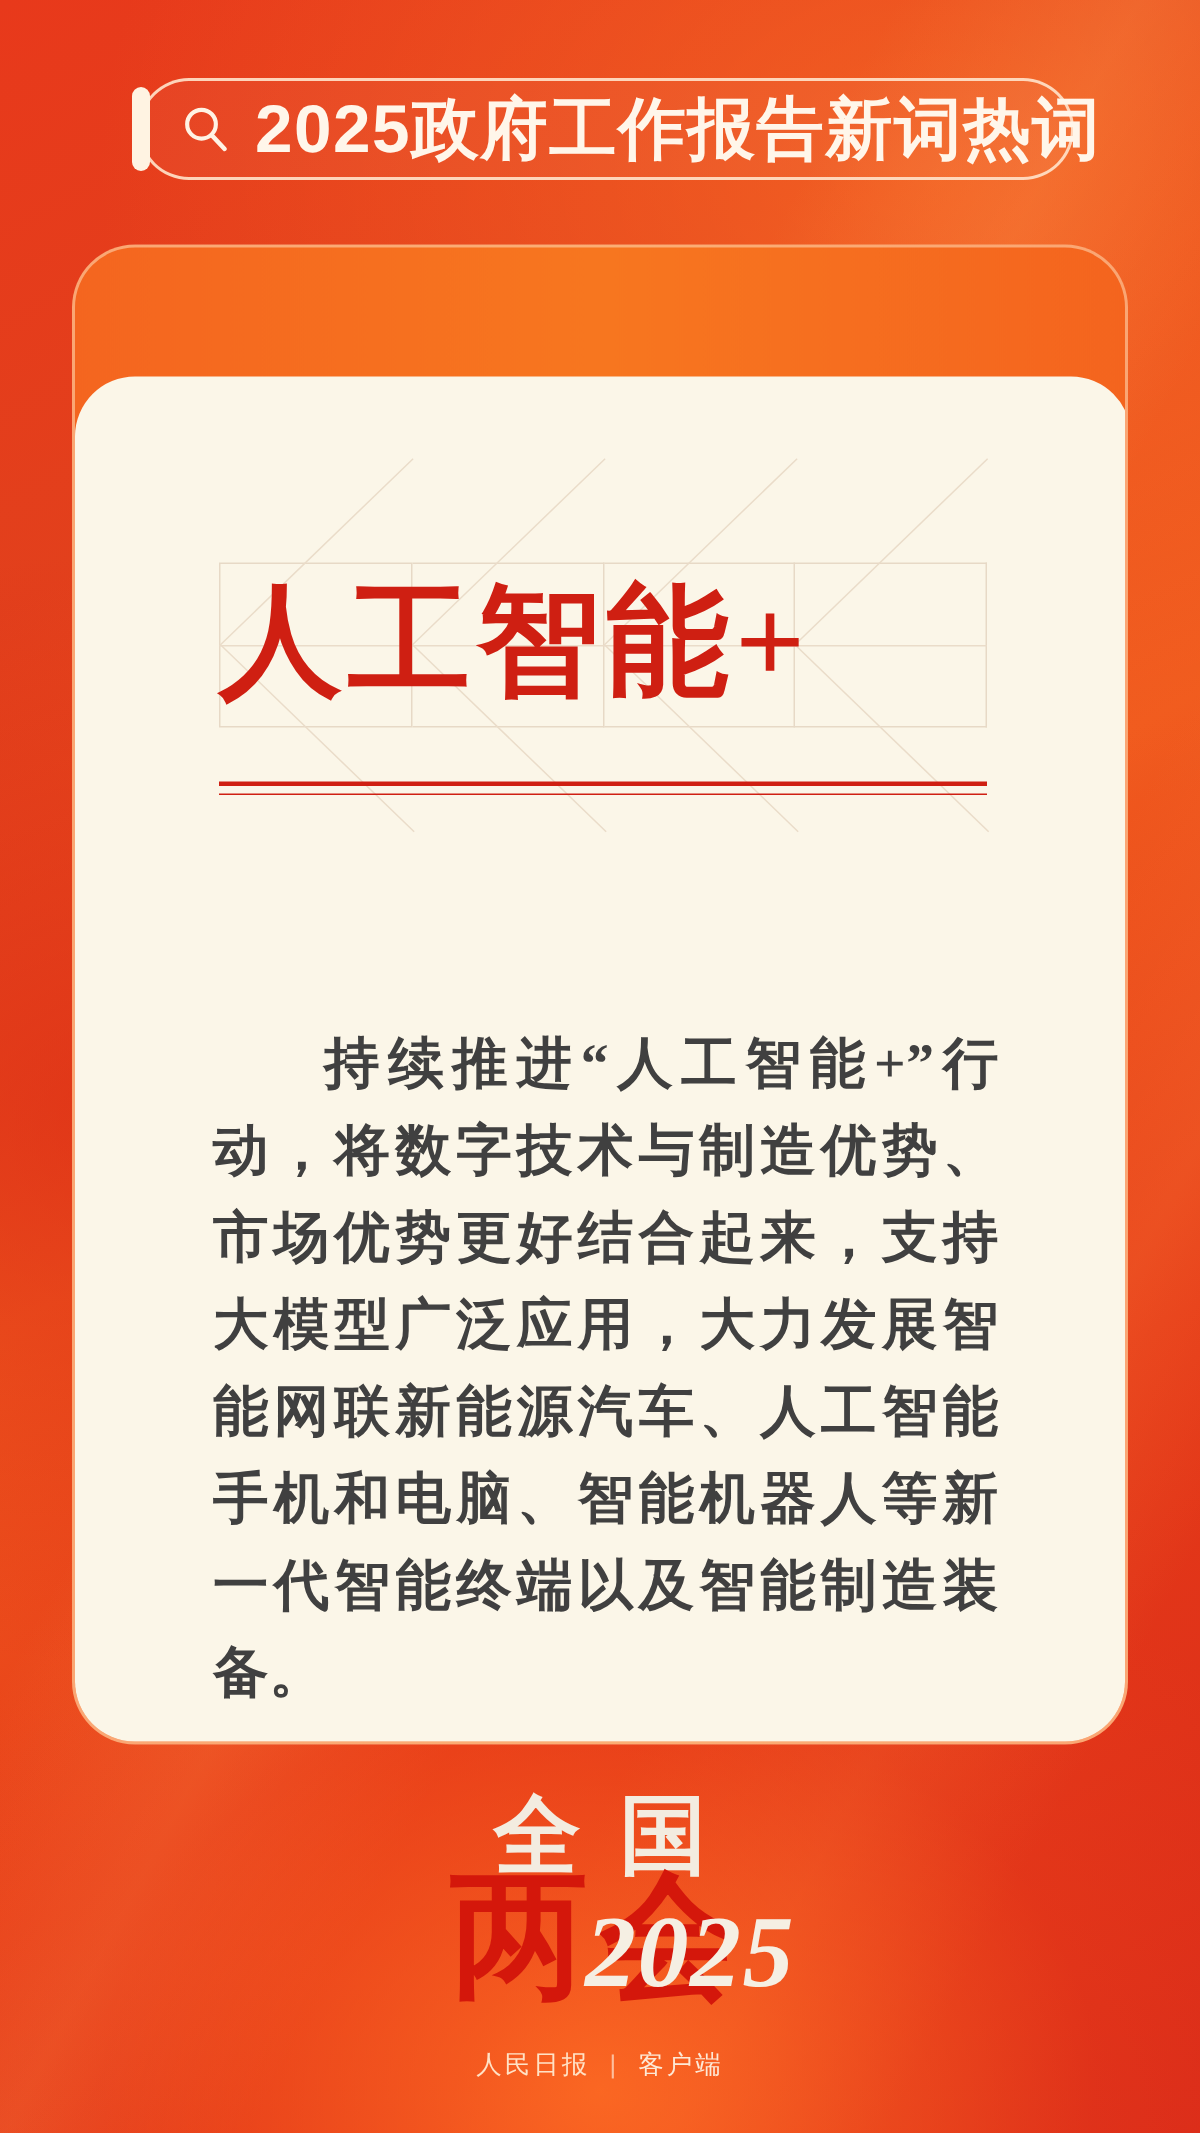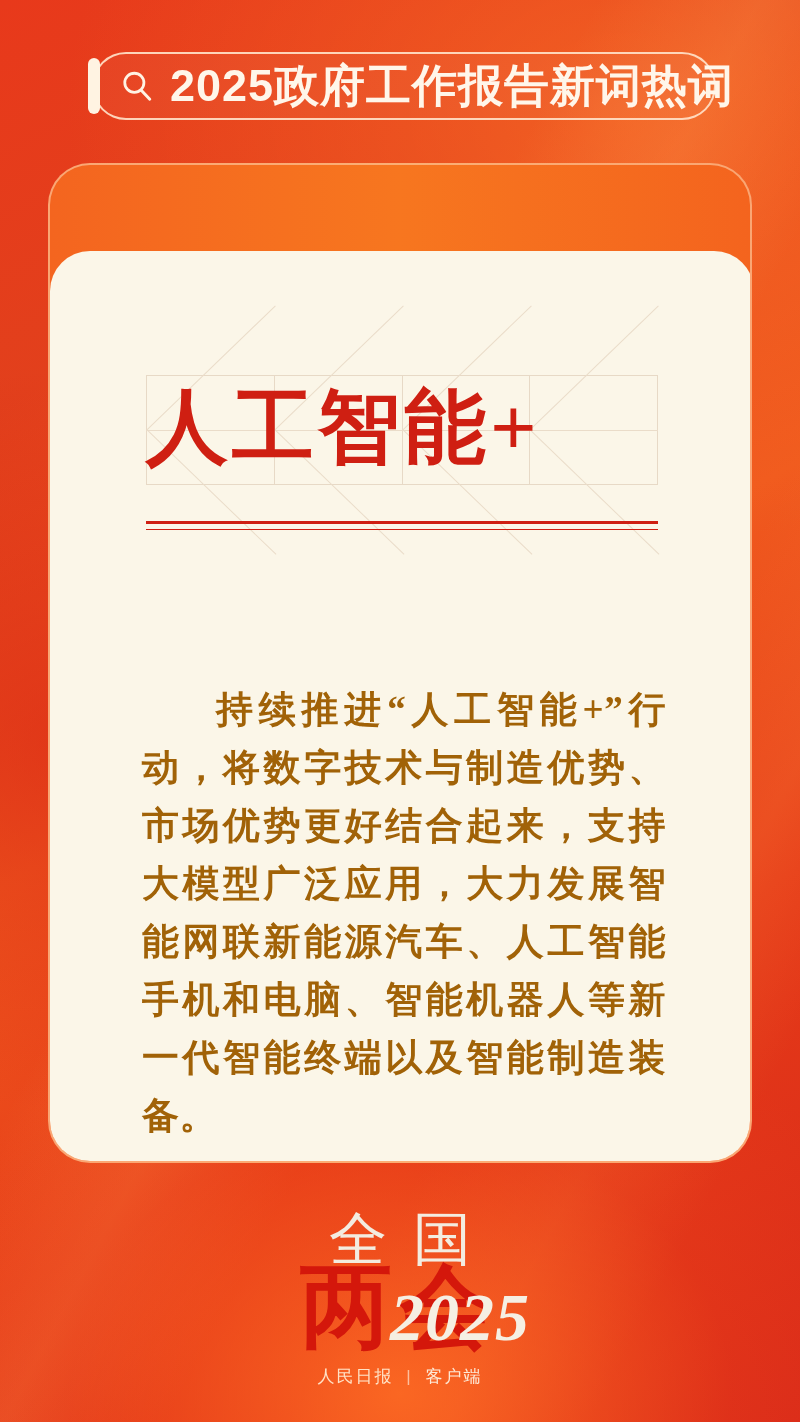--- a/index.html
+++ b/index.html
@@ -180,42 +180,42 @@
     width: 512px;
     height: 0;
     border-top: 1px solid #cf1f12;
   }
 
   .body-text {
     position: absolute;
     left: 92px;
     top: 430px;
     width: 524px;
-    color: #a16207;
+    color: #404040;
     font-size: 37px;
     line-height: 58px;
     text-indent: 74px;
     text-align: justify;
     font-family: "Liberation Serif", "DejaVu Serif", serif;
     font-weight: 700;
     letter-spacing: 0.5px;
   }
 
   
   .bottom-logo {
     position: absolute;
     left: 0;
     right: 0;
     bottom: 34px;
     text-align: center;
   }
   .logo-line1 {
     color: #f3ece0;
     font-size: 58px;
-    font-weight: 400;
+    font-weight: 700;
     letter-spacing: 26px;
     font-family: "Liberation Serif", "DejaVu Serif", serif;
     text-indent: 26px;
     line-height: 62px;
   }
   .logo-line2 {
     position: relative;
     height: 92px;
     margin-top: -10px;
   }
@@ -233,21 +233,21 @@
     right: 270px;
     bottom: -4px;
     color: #f5efe3;
     font-size: 68px;
     font-weight: 700;
     font-style: italic;
     font-family: "Liberation Serif", "DejaVu Serif", serif;
     letter-spacing: 1px;
   }
   .logo-credit {
-    margin-top: 12px;
+    margin-top: 28px;
     font-size: 17px;
     color: #fde9d6;
     letter-spacing: 2px;
     font-family: "Liberation Sans", sans-serif;
   }
   .logo-credit .sep {
     display: inline-block;
     margin: 0 6px;
     color: rgba(255,230,210,0.7);
   }

